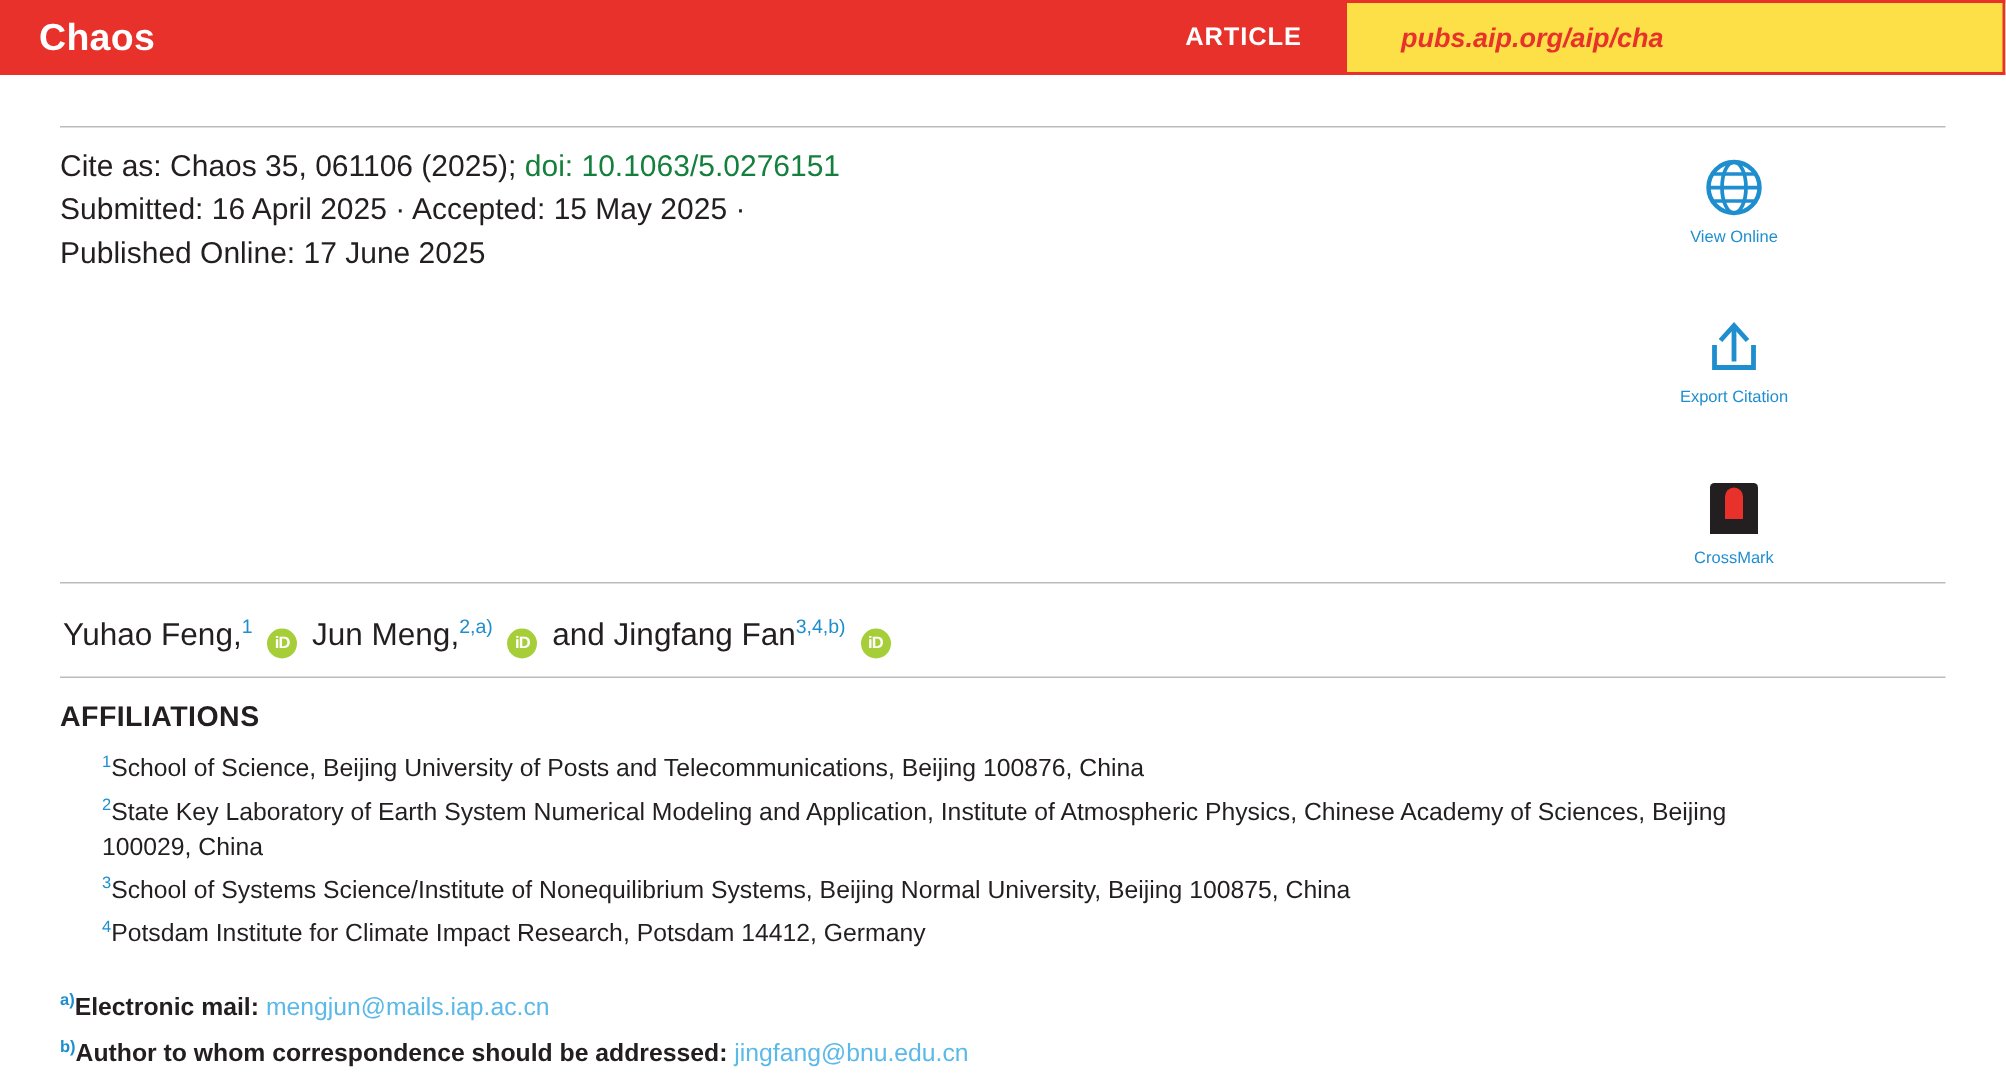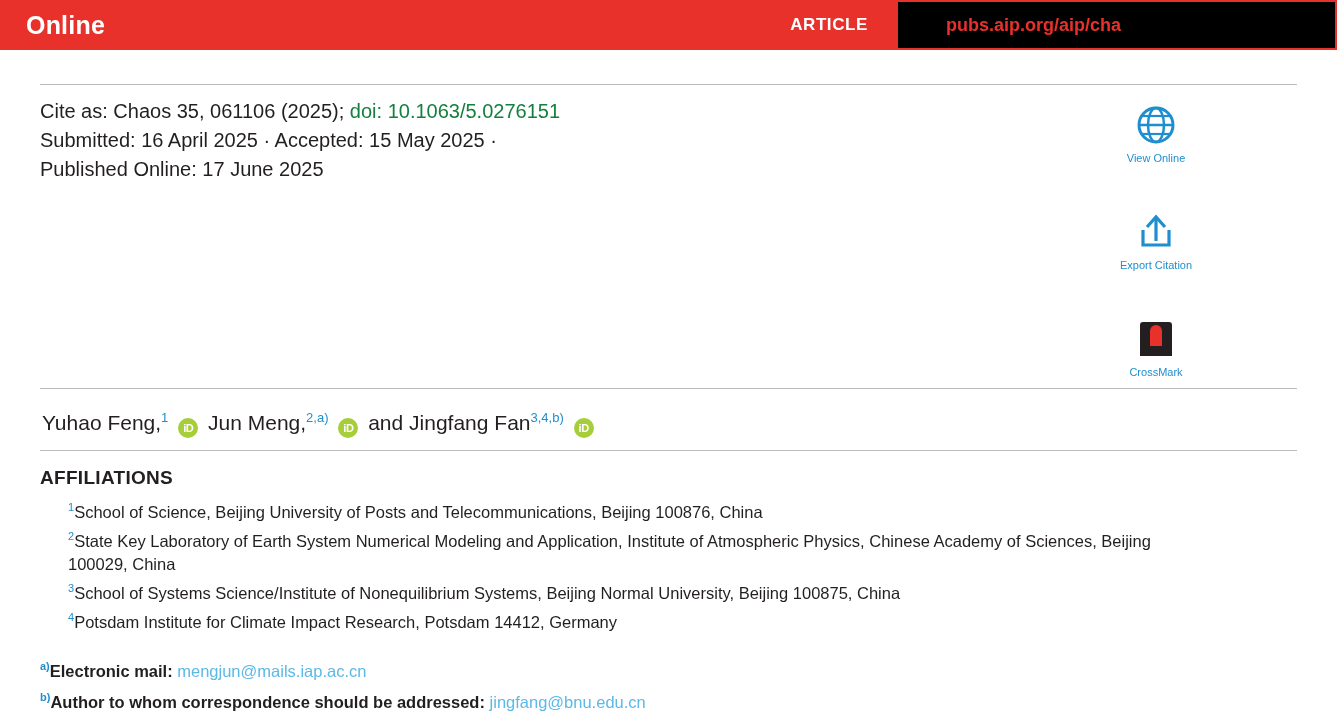--- a/index.html
+++ b/index.html
@@ -43,23 +43,24 @@
     font-size: 17px;
     font-weight: bold;
     letter-spacing: 0.6px;
   }
   .header-url-box {
     flex: 1 1 auto;
     border: 2px solid #e8312b;
     border-left: none;
     display: flex;
     align-items: center;
-    padding-left: 48px;
+    padding-left: 36px;
     box-sizing: border-box;
-    background: #000000;
+    background: #fde047;
+    font-style: italic;
   }
   .header-url {
     color: #e8312b;
     font-size: 18px;
     font-weight: bold;
   }
 
   
   .content {
     padding: 0 40px 0 40px;
@@ -218,21 +219,21 @@
   .mail-link {
     color: #5bb9e8;
     font-weight: normal;
   }
 </style>
 </head>
 <body>
 
 <div class="header">
   <div class="header-red">
-    <span class="journal-name">Online</span>
+    <span class="journal-name">Chaos</span>
     <span class="article-label">ARTICLE</span>
   </div>
   <div class="header-url-box">
     <span class="header-url">pubs.aip.org/aip/cha</span>
   </div>
 </div>
 
 <div class="content">
 
 

